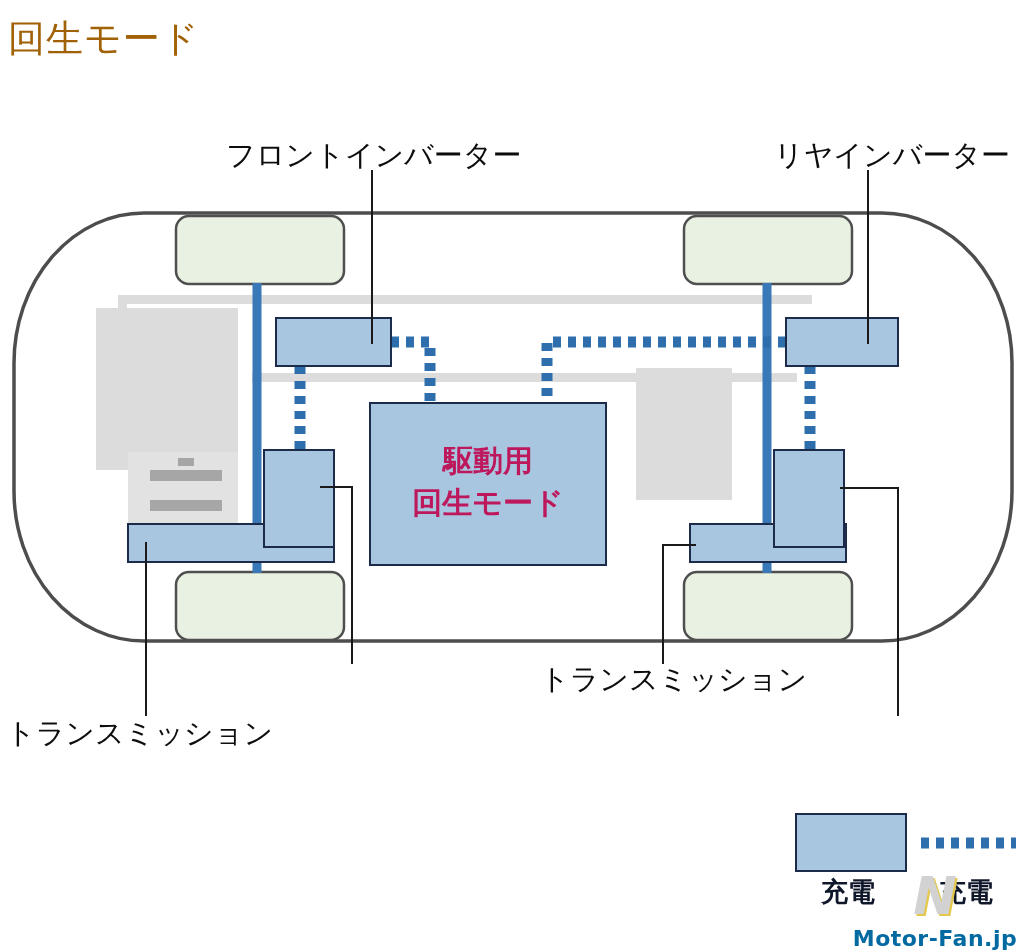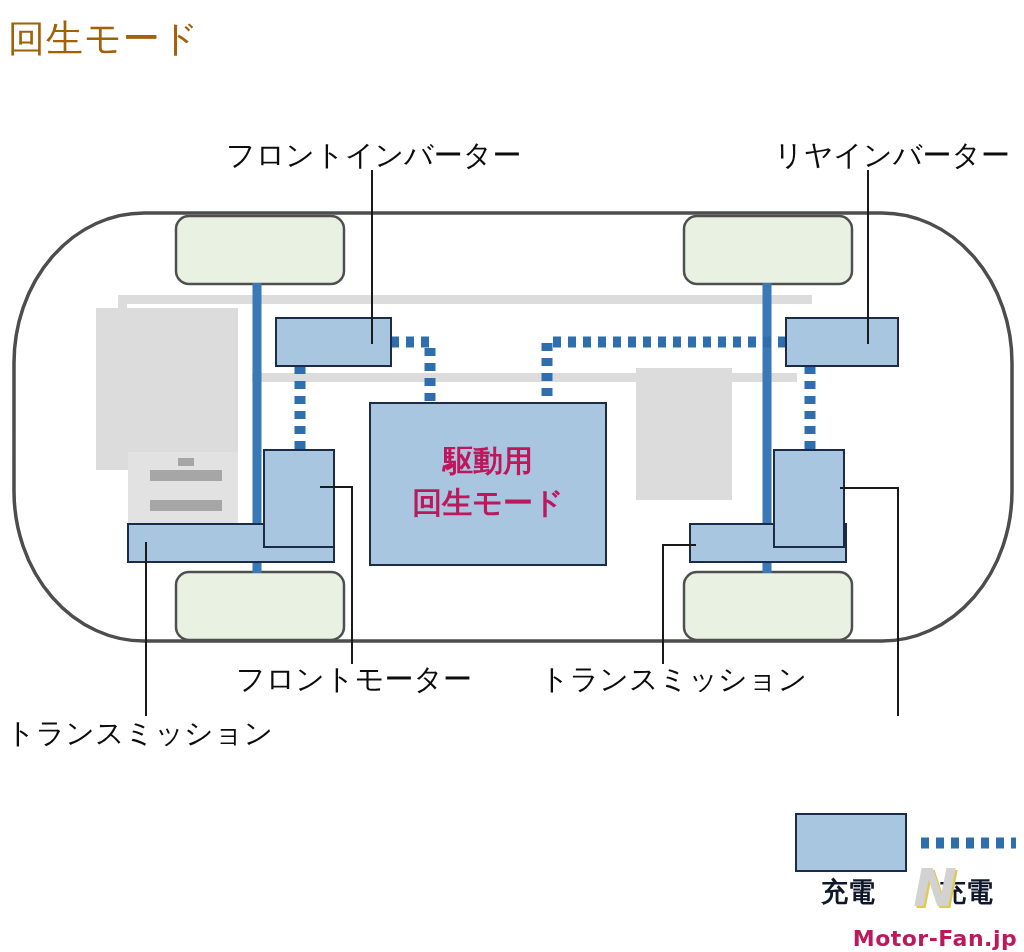--- a/index.html
+++ b/index.html
@@ -26,22 +26,22 @@
     white-space:nowrap;
   }
   .watermark {
     position:absolute; right:4px; bottom:2px; width:170px; text-align:center;
   }
   .wm-logo {
     display:block; font-size:52px; font-weight:bold; font-style:italic;
     color:#d2d2d2; text-shadow:2px 2px 0 #e4c84e; line-height:1.0;
   }
   .wm-text {
-    display:block; font-size:22px; font-weight:600; color:#be185d;
-    letter-spacing:0.5px; line-height:1.0; margin-top:14px;
+    display:block; font-size:22px; font-weight:600; color:#0369a1;
+    letter-spacing:0.5px; line-height:1.0; margin-top:6px;
   }
 </style>
 </head>
 <body>
 
 <div class="canvas">
 
   <svg class="layer" width="1024" height="952" viewBox="0 0 1024 952">
 
     <rect x="14" y="213" width="998" height="428" rx="130" ry="150" fill="#ffffff" stroke="#4d4d4d" stroke-width="3.5"></rect>
@@ -106,21 +106,20 @@
 
   <div class="lbl" style="left:226px; top:140px">フロントインバーター</div>
 
   <div class="lbl" style="left:774px; top:140px">リヤインバーター</div>
 
   <div class="battery-label">
     <span>駆動用</span><br>
     <span>回生モード</span>
   </div>
 
-  <div class="lbl" style="left:236px; top:664px">フロントモーター</div>
 
   <div class="lbl" style="left:6px; top:718px">トランスミッション</div>
 
   <div class="lbl" style="left:540px; top:664px">トランスミッション</div>
 
 
   <div class="legend-lbl" style="left:821px; top:874px">充電</div>
 
   <div class="legend-lbl" style="left:939px; top:874px">充電</div>
 

